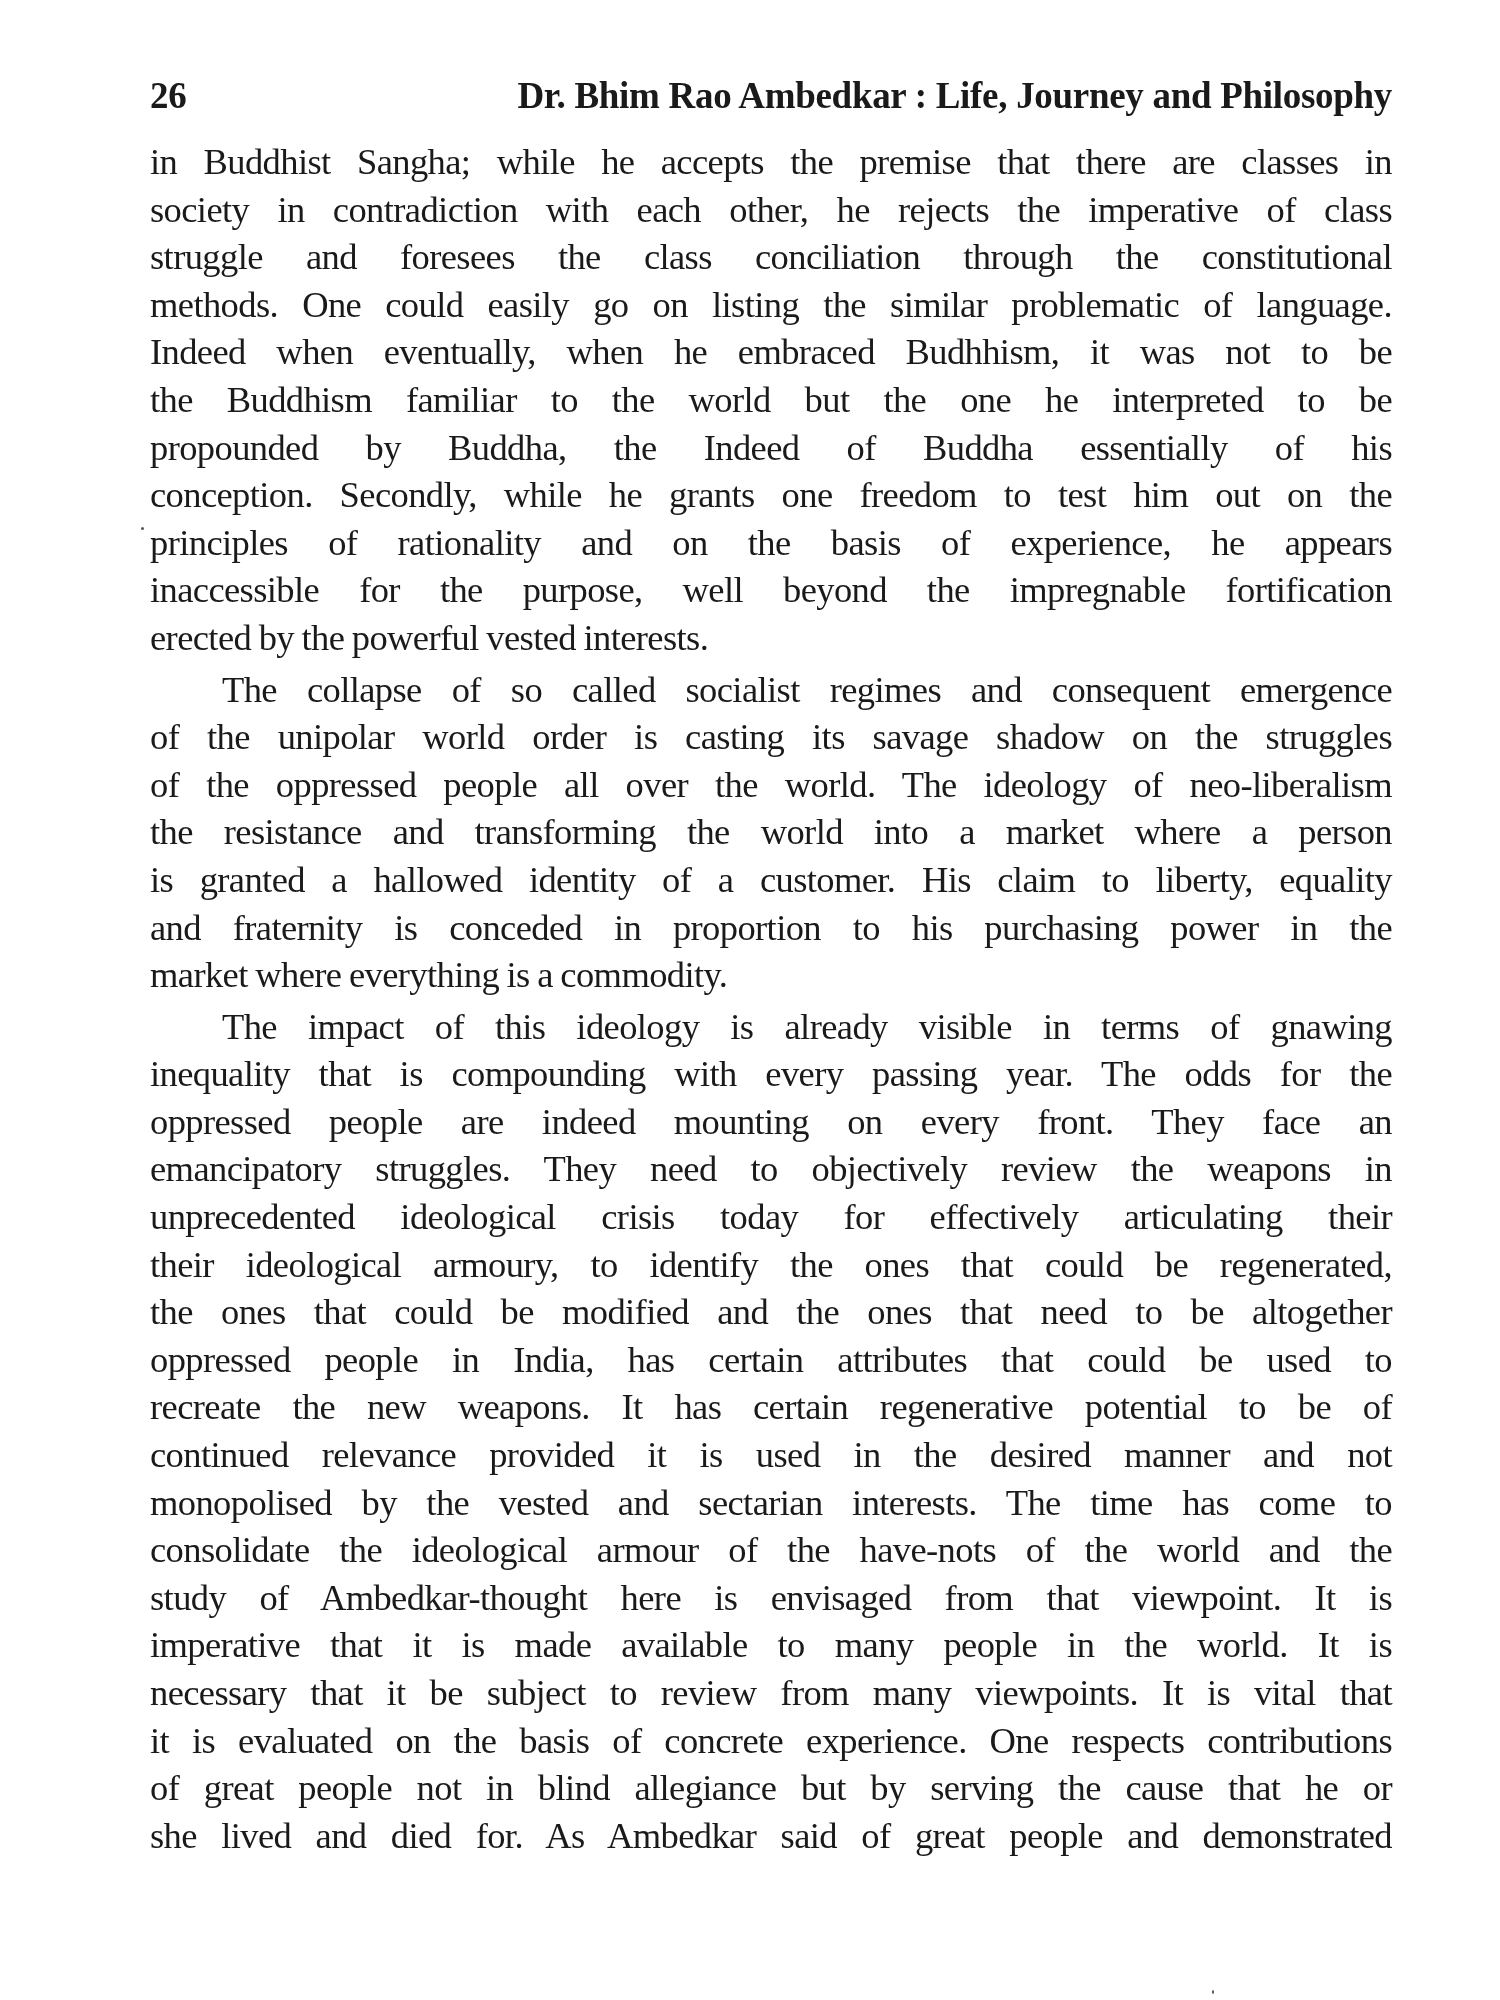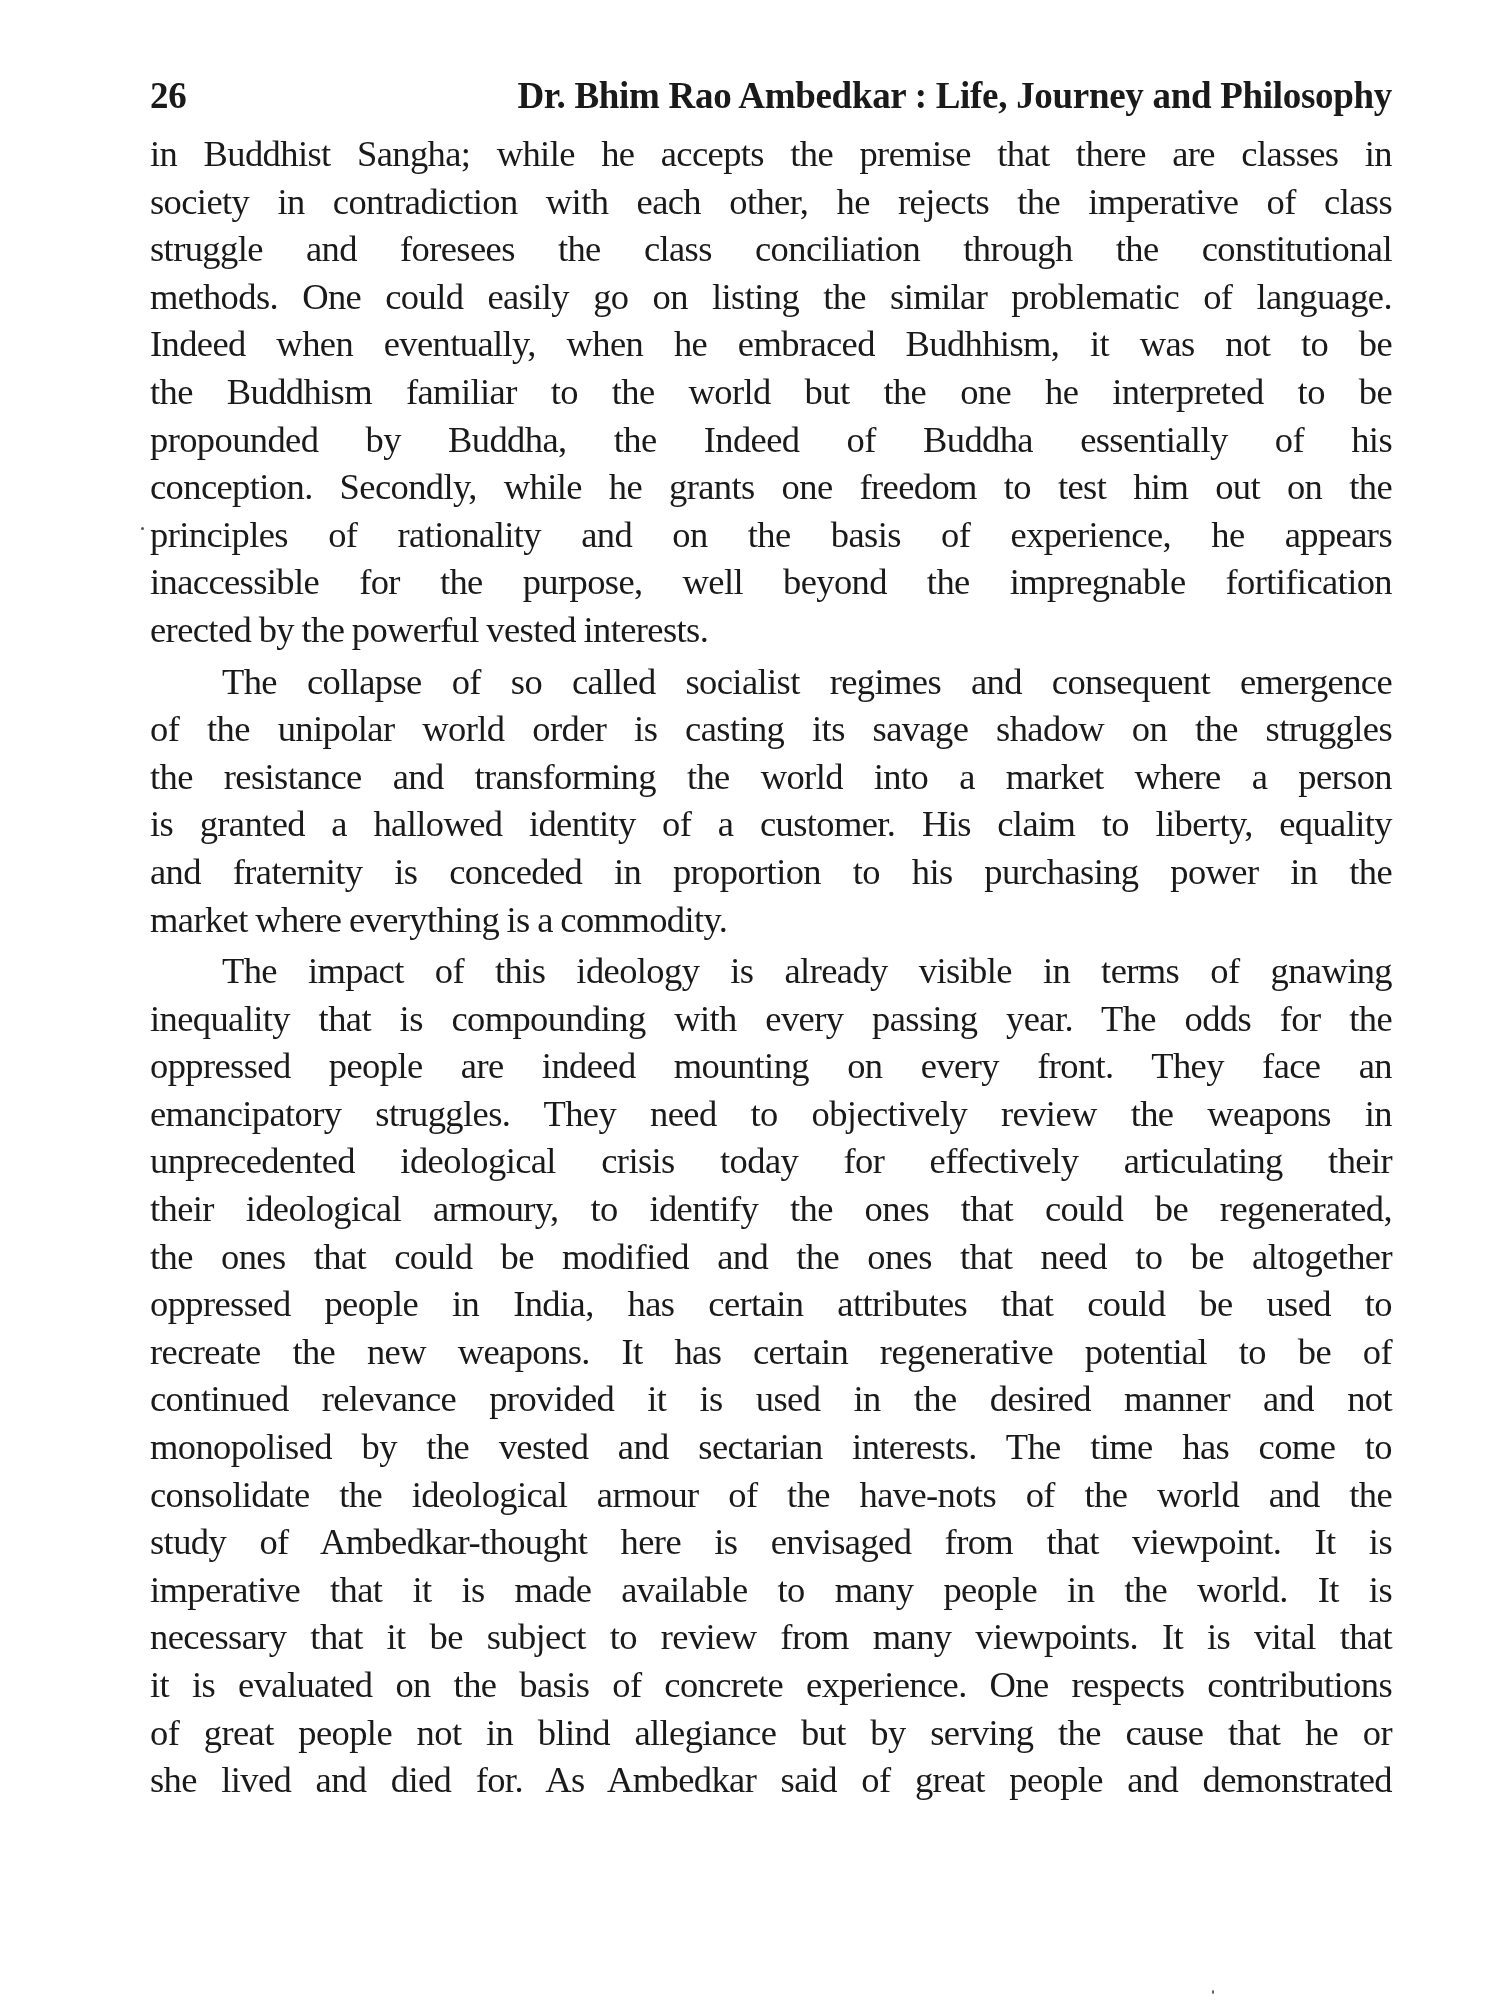--- a/index.html
+++ b/index.html
@@ -29,20 +29,21 @@
       font-size: 37px;
       font-weight: bold;
       letter-spacing: -0.3px;
     }
     .page-number {
       font-style: normal;
     }
     .book-title {
     }
     .body-text {
+      margin-top: 8px;
     }
     .para {
       margin: 0;
     }
     .line {
       display: block;
       height: 47.6px;
       line-height: 47.6px;
       font-size: 36.5px;
       text-align: justify;
@@ -87,20 +88,21 @@
         <span class="line">the Buddhism familiar to the world but the one he interpreted to be</span>
         <span class="line">propounded by Buddha, the Indeed of Buddha essentially of his</span>
         <span class="line">conception. Secondly, while he grants one freedom to test him out on the</span>
         <span class="line">principles of rationality and on the basis of experience, he appears</span>
         <span class="line">inaccessible for the purpose, well beyond the impregnable fortification</span>
         <span class="line last">erected by the powerful vested interests.</span>
       </div>
       <div class="para">
         <span class="line indent">The collapse of so called socialist regimes and consequent emergence</span>
         <span class="line">of the unipolar world order is casting its savage shadow on the struggles</span>
+        <span class="line">of the oppressed people all over the world. The ideology of neo-liberalism</span>
         <span class="line">the resistance and transforming the world into a market where a person</span>
         <span class="line">is granted a hallowed identity of a customer. His claim to liberty, equality</span>
         <span class="line">and fraternity is conceded in proportion to his purchasing power in the</span>
         <span class="line last">market where everything is a commodity.</span>
       </div>
       <div class="para">
         <span class="line indent">The impact of this ideology is already visible in terms of gnawing</span>
         <span class="line">inequality that is compounding with every passing year. The odds for the</span>
         <span class="line">oppressed people are indeed mounting on every front. They face an</span>
         <span class="line">emancipatory struggles. They need to objectively review the weapons in</span>

